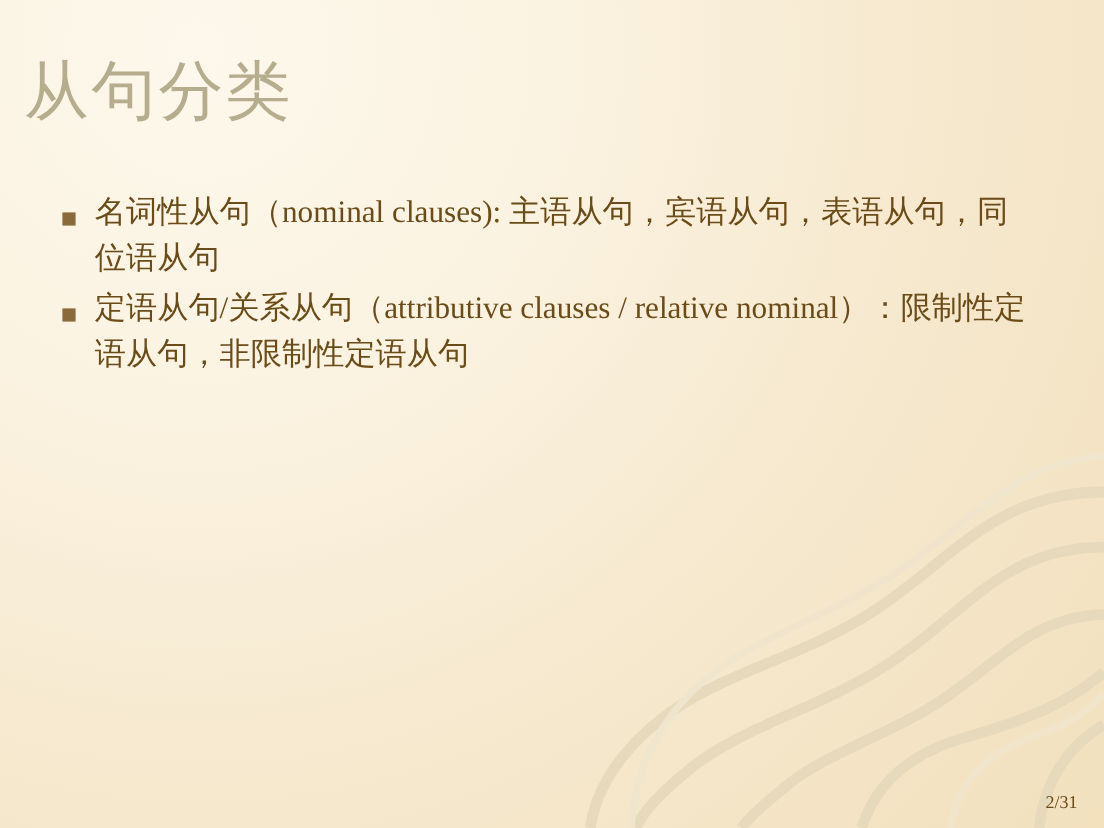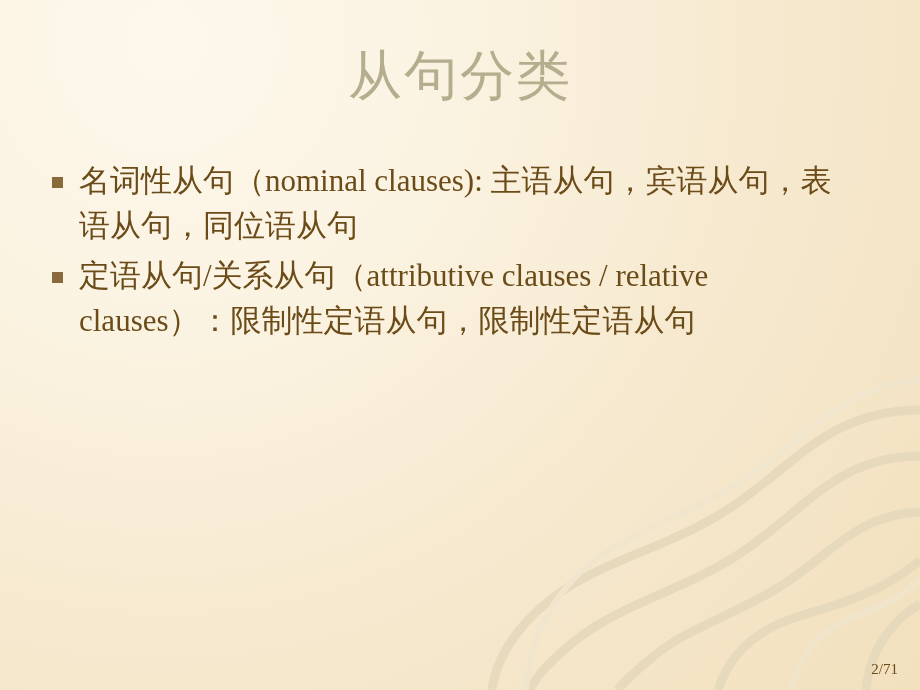--- a/index.html
+++ b/index.html
@@ -28,26 +28,27 @@
     bottom: 0;
     width: 520px;
     height: 430px;
     pointer-events: none;
   }
   .title {
     position: absolute;
     top: 48px;
     left: 0;
     right: 0;
-    text-align: center;
+    text-align: left;
     font-size: 54px;
     line-height: 1.05;
     color: #b6ad8e;
     font-family: "Liberation Serif", serif;
     letter-spacing: 2px;
+    padding-left: 20px;
   }
   .body {
     position: absolute;
     top: 158px;
     left: 52px;
     width: 810px;
   }
   .bullet {
     position: relative;
     display: flex;
@@ -57,21 +58,21 @@
   .marker {
     flex: 0 0 auto;
     width: 11px;
     height: 11px;
     background: #8a6a3a;
     margin-top: 19px;
     margin-right: 16px;
   }
   .btext {
     flex: 1 1 auto;
-    font-size: 31px;
+    font-size: 26px;
     line-height: 1.46;
     color: #6b4b18;
     font-family: "Liberation Serif", serif;
   }
   .pagenum {
     position: absolute;
     right: 22px;
     bottom: 12px;
     font-size: 15px;
     color: #6b4b18;
@@ -99,18 +100,18 @@
 
   <div class="title">从句分类</div>
 
   <div class="body">
     <div class="bullet">
       <span class="marker"></span>
       <span class="btext">名词性从句（nominal clauses): 主语从句，宾语从句，表语从句，同位语从句</span>
     </div>
     <div class="bullet">
       <span class="marker"></span>
-      <span class="btext">定语从句/关系从句（attributive clauses / relative clauses）：限制性定语从句，限制性定语从句</span>
+      <span class="btext">定语从句/关系从句（attributive clauses / relative nominal）：限制性定语从句，非限制性定语从句</span>
     </div>
   </div>
 
-  <div class="pagenum">2/71</div>
+  <div class="pagenum">2/31</div>
 </div>
 
 </body></html>

